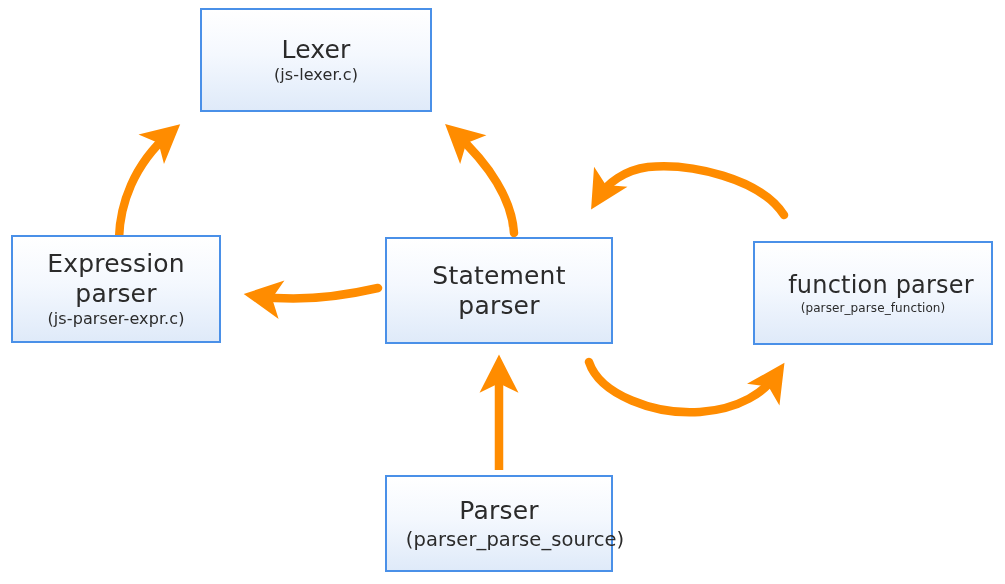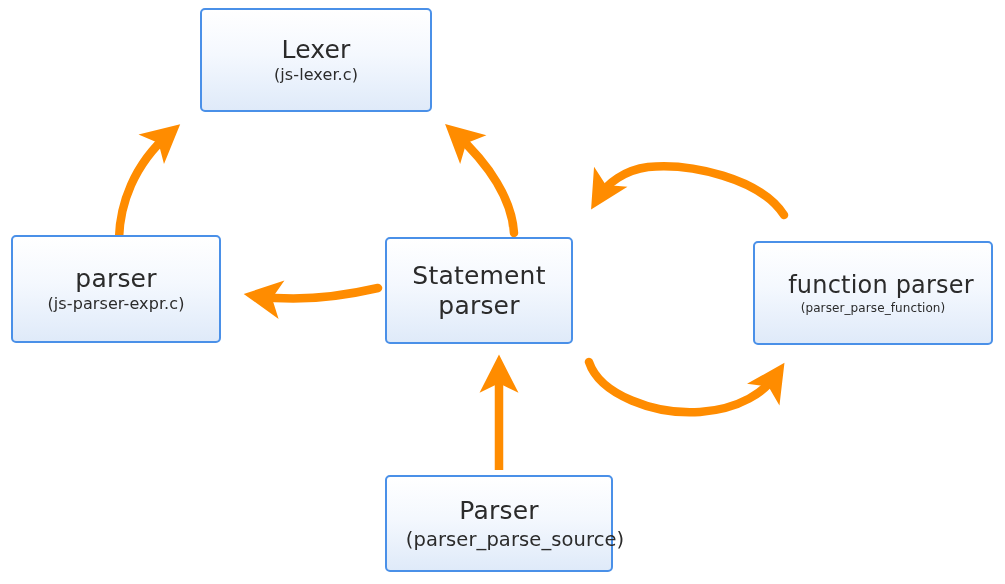--- a/index.html
+++ b/index.html
@@ -23,21 +23,21 @@
     left: 0;
     top: 0;
     width: 1005px;
     height: 584px;
     pointer-events: none;
   }
   .node {
     position: absolute;
     box-sizing: border-box;
     border: 2px solid #4a90e8;
-    border-radius: 5px;
+    border-radius: 0;
     background: linear-gradient(to bottom, #ffffff 0%, #f4f8fe 45%, #dfeaf9 100%);
     display: flex;
     flex-direction: column;
     align-items: center;
     justify-content: center;
     text-align: center;
     color: #2b2b2b;
     line-height: 1.18;
     z-index: 3;
   }
@@ -54,21 +54,21 @@
   .node .sub {
     font-size: 16px;
     letter-spacing: 0.1px;
     white-space: nowrap;
     margin-top: 2px;
   }
 
   
   #node-lexer      { left: 200px; top:   8px; width: 232px; height: 104px; }
   #node-expression { left:  11px; top: 235px; width: 210px; height: 108px; }
-  #node-statement  { left: 385px; top: 237px; width: 188px; height: 107px; }
+  #node-statement  { left: 385px; top: 237px; width: 228px; height: 107px; }
   #node-function   { left: 753px; top: 241px; width: 240px; height: 104px; }
   #node-parser     { left: 385px; top: 475px; width: 228px; height:  97px; }
 
   #node-function .l1 { font-size: 24px; margin-left: 16px; }
   #node-function .sub { font-size: 12px; }
   #node-parser .l1 { font-size: 25px; }
   #node-parser .sub { font-size: 19.5px; margin-left: 32px; }
 </style>
 </head>
 <body>
@@ -94,20 +94,21 @@
 
     <path d="M 499 470 L 499 368" fill="none" stroke="#ff8c00" stroke-width="8.5" stroke-linecap="butt" marker-end="url(#ah)"></path>
   </svg>
 
   <div class="node" id="node-lexer">
     <div class="l1">Lexer</div>
     <div class="sub">(js-lexer.c)</div>
   </div>
 
   <div class="node" id="node-expression">
+    <div class="l1">Expression</div>
     <div class="l2">parser</div>
     <div class="sub">(js-parser-expr.c)</div>
   </div>
 
   <div class="node" id="node-statement">
     <div class="l1">Statement</div>
     <div class="l2">parser</div>
   </div>
 
   <div class="node" id="node-function">

